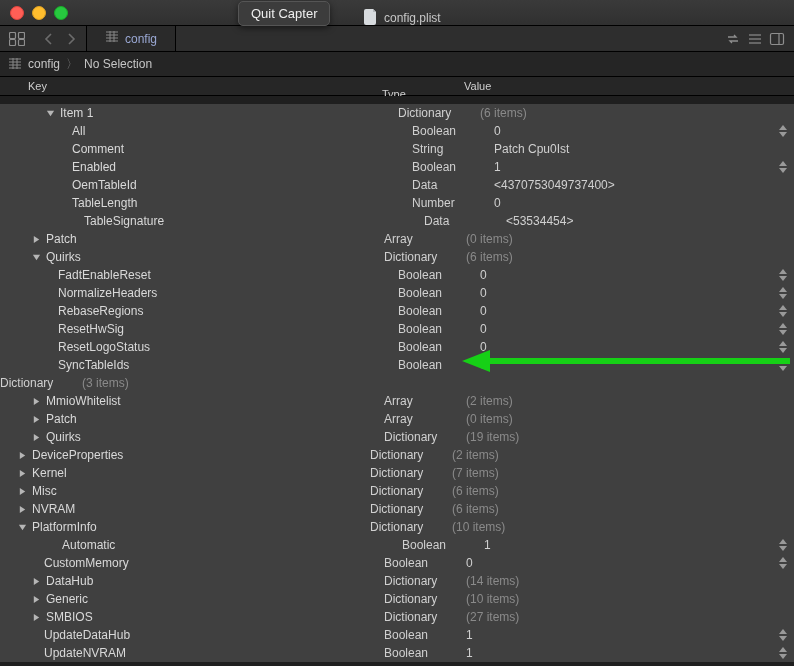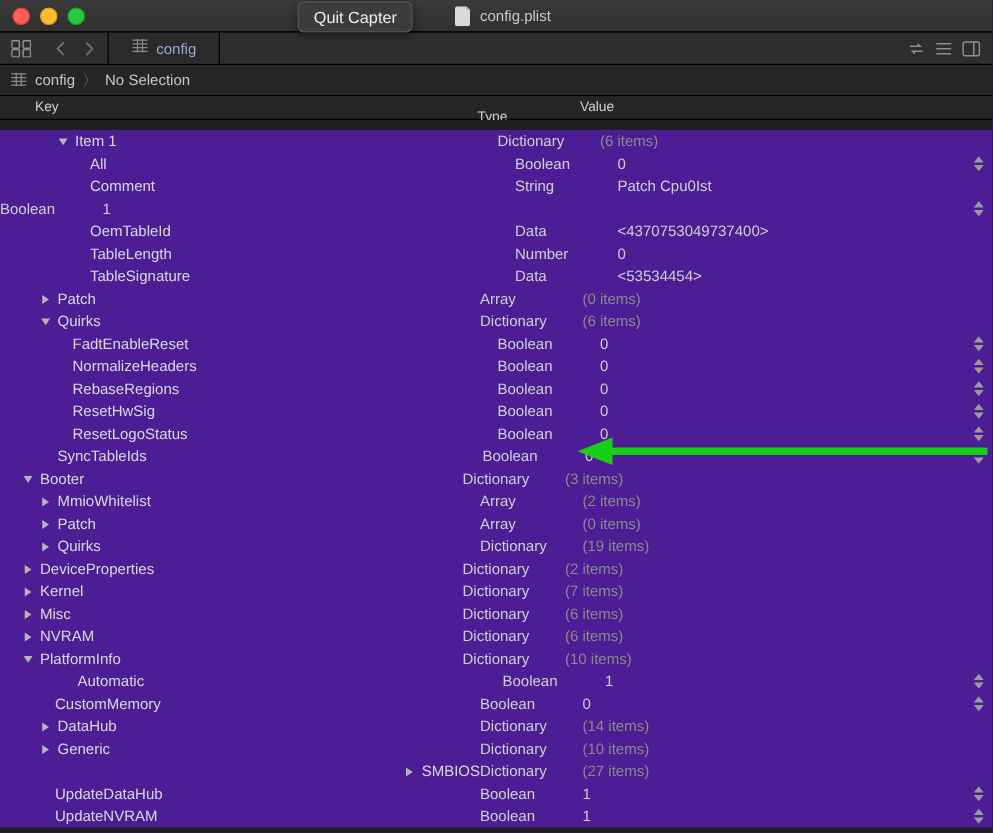--- a/index.html
+++ b/index.html
@@ -39,21 +39,21 @@
   .traffic .close  { background: #ff5f56; border: 1px solid #e0443e; }
   .traffic .min    { background: #ffbd2e; border: 1px solid #dea123; }
   .traffic .max    { background: #27c93f; border: 1px solid #1aab29; }
 
   .tab {
     position: absolute;
     left: 350px;
     top: 0;
     height: 25px;
     display: flex;
-    align-items: center;
+    align-items: flex-end;
     gap: 6px;
     padding: 0 14px;
     color: #c7c7c7;
     font-size: 12px;
     font-weight: 500;
   }
   .doc-icon {
     width: 14px;
     height: 16px;
     display: inline-block;
@@ -171,21 +171,21 @@
     border-bottom: 1px solid #000;
     color: #cfcfcf;
     font-size: 11px;
   }
   .col-head .c-key   { flex: 0 0 354px; padding-left: 28px; }
   .col-head .c-type  { flex: 0 0 82px; margin-top: 15px;  }
   .col-head .c-value { flex: 1 1 auto;  }
 
   
   .tree {
-    background: #4c1d95;
+    background: #404040;
     overflow: hidden;
   }
   .row {
     height: 18px;
     display: flex;
     align-items: center;
     border-bottom: 0;
     position: relative;
   }
   .key-cell {
@@ -386,20 +386,24 @@
     </div>
     <div class="row indent-3">
       <div class="key-cell" style="padding-left: 58px;">
         <span style="display: inline-block; width: 14px;"></span>
         <span>Comment</span>
       </div>
       <div class="type-cell">String</div>
       <div class="val-cell">Patch Cpu0Ist</div>
     </div>
     <div class="row indent-3">
+      <div class="key-cell" style="padding-left: 58px;">
+        <span style="display: inline-block; width: 14px;"></span>
+        <span>Enabled</span>
+      </div>
       <div class="type-cell">Boolean</div>
       <div class="val-cell">1<span class="stepper">
           <svg width="8" height="6" viewBox="0 0 8 6">
             <polygon points="0,5 8,5 4,0" fill="currentColor"></polygon>
           </svg>
           <svg width="8" height="6" viewBox="0 0 8 6">
             <polygon points="0,1 8,1 4,6" fill="currentColor"></polygon>
           </svg>
         </span></div>
     </div>
@@ -413,21 +417,21 @@
     </div>
     <div class="row indent-3">
       <div class="key-cell" style="padding-left: 58px;">
         <span style="display: inline-block; width: 14px;"></span>
         <span>TableLength</span>
       </div>
       <div class="type-cell">Number</div>
       <div class="val-cell">0</div>
     </div>
     <div class="row indent-3">
-      <div class="key-cell" style="padding-left: 58px;">
+      <div class="key-cell" style="padding-left: 58px; margin-left: 12px;">
         <span style="display: inline-block; width: 14px;"></span>
         <span>TableSignature</span>
       </div>
       <div class="type-cell">Data</div>
       <div class="val-cell">&lt;53534454&gt;</div>
     </div>
     <div class="row indent-1">
       <div class="key-cell" style="padding-left: 30px;">
         <span class="disc">
           <svg width="9" height="9" viewBox="0 0 10 10">
@@ -520,134 +524,126 @@
       <div class="val-cell">0<span class="stepper">
           <svg width="8" height="6" viewBox="0 0 8 6">
             <polygon points="0,5 8,5 4,0" fill="currentColor"></polygon>
           </svg>
           <svg width="8" height="6" viewBox="0 0 8 6">
             <polygon points="0,1 8,1 4,6" fill="currentColor"></polygon>
           </svg>
         </span></div>
     </div>
     <div class="row indent-2">
-      <div class="key-cell" style="padding-left: 32px; text-align: right;">
+      <div class="key-cell" style="padding-left: 44px; text-align: right;">
         <span style="display: inline-block; width: 14px;"></span>
         <span>SyncTableIds</span>
       </div>
       <div class="type-cell">Boolean</div>
       <div class="val-cell">0<span class="stepper">
           <svg width="8" height="6" viewBox="0 0 8 6">
             <polygon points="0,5 8,5 4,0" fill="currentColor"></polygon>
           </svg>
           <svg width="8" height="6" viewBox="0 0 8 6">
             <polygon points="0,1 8,1 4,6" fill="currentColor"></polygon>
           </svg>
         </span></div>
+    </div>
+    <div class="row indent-0">
+      <div class="type-cell">Dictionary</div>
+      <div class="val-cell muted">(3 items)</div>
+    </div>
+    <div class="row indent-1">
+      <div class="key-cell" style="padding-left: 30px;">
+        <span class="disc">
+          <svg width="9" height="9" viewBox="0 0 10 10">
+            <polygon points="2,1 8,5 2,9" fill="currentColor"></polygon>
+          </svg>
+        </span>
+        <span>MmioWhitelist</span>
+      </div>
+      <div class="type-cell">Array</div>
+      <div class="val-cell muted">(2 items)</div>
+    </div>
+    <div class="row indent-1">
+      <div class="key-cell" style="padding-left: 30px;">
+        <span class="disc">
+          <svg width="9" height="9" viewBox="0 0 10 10">
+            <polygon points="2,1 8,5 2,9" fill="currentColor"></polygon>
+          </svg>
+        </span>
+        <span>Patch</span>
+      </div>
+      <div class="type-cell">Array</div>
+      <div class="val-cell muted">(0 items)</div>
+    </div>
+    <div class="row indent-1">
+      <div class="key-cell" style="padding-left: 30px;">
+        <span class="disc">
+          <svg width="9" height="9" viewBox="0 0 10 10">
+            <polygon points="2,1 8,5 2,9" fill="currentColor"></polygon>
+          </svg>
+        </span>
+        <span>Quirks</span>
+      </div>
+      <div class="type-cell">Dictionary</div>
+      <div class="val-cell muted">(19 items)</div>
     </div>
     <div class="row indent-0">
       <div class="key-cell" style="padding-left: 16px;">
         <span class="disc">
           <svg width="9" height="9" viewBox="0 0 10 10">
-            <polygon points="1,2 9,2 5,8" fill="currentColor"></polygon>
-          </svg>
-        </span>
-        <span>Booter</span>
-      </div>
-      <div class="type-cell">Dictionary</div>
-      <div class="val-cell muted">(3 items)</div>
-    </div>
-    <div class="row indent-1">
-      <div class="key-cell" style="padding-left: 30px;">
-        <span class="disc">
-          <svg width="9" height="9" viewBox="0 0 10 10">
-            <polygon points="2,1 8,5 2,9" fill="currentColor"></polygon>
-          </svg>
-        </span>
-        <span>MmioWhitelist</span>
-      </div>
-      <div class="type-cell">Array</div>
+            <polygon points="2,1 8,5 2,9" fill="currentColor"></polygon>
+          </svg>
+        </span>
+        <span>DeviceProperties</span>
+      </div>
+      <div class="type-cell">Dictionary</div>
       <div class="val-cell muted">(2 items)</div>
     </div>
-    <div class="row indent-1">
-      <div class="key-cell" style="padding-left: 30px;">
-        <span class="disc">
-          <svg width="9" height="9" viewBox="0 0 10 10">
-            <polygon points="2,1 8,5 2,9" fill="currentColor"></polygon>
-          </svg>
-        </span>
-        <span>Patch</span>
-      </div>
-      <div class="type-cell">Array</div>
-      <div class="val-cell muted">(0 items)</div>
-    </div>
-    <div class="row indent-1">
-      <div class="key-cell" style="padding-left: 30px;">
-        <span class="disc">
-          <svg width="9" height="9" viewBox="0 0 10 10">
-            <polygon points="2,1 8,5 2,9" fill="currentColor"></polygon>
-          </svg>
-        </span>
-        <span>Quirks</span>
-      </div>
-      <div class="type-cell">Dictionary</div>
-      <div class="val-cell muted">(19 items)</div>
+    <div class="row indent-0">
+      <div class="key-cell" style="">
+        <span class="disc">
+          <svg width="9" height="9" viewBox="0 0 10 10">
+            <polygon points="2,1 8,5 2,9" fill="currentColor"></polygon>
+          </svg>
+        </span>
+        <span>Kernel</span>
+      </div>
+      <div class="type-cell">Dictionary</div>
+      <div class="val-cell muted">(7 items)</div>
     </div>
     <div class="row indent-0">
       <div class="key-cell" style="padding-left: 16px;">
         <span class="disc">
           <svg width="9" height="9" viewBox="0 0 10 10">
             <polygon points="2,1 8,5 2,9" fill="currentColor"></polygon>
           </svg>
         </span>
-        <span>DeviceProperties</span>
-      </div>
-      <div class="type-cell">Dictionary</div>
-      <div class="val-cell muted">(2 items)</div>
-    </div>
-    <div class="row indent-0">
-      <div class="key-cell" style="">
-        <span class="disc">
-          <svg width="9" height="9" viewBox="0 0 10 10">
-            <polygon points="2,1 8,5 2,9" fill="currentColor"></polygon>
-          </svg>
-        </span>
-        <span>Kernel</span>
-      </div>
-      <div class="type-cell">Dictionary</div>
-      <div class="val-cell muted">(7 items)</div>
+        <span>Misc</span>
+      </div>
+      <div class="type-cell">Dictionary</div>
+      <div class="val-cell muted">(6 items)</div>
     </div>
     <div class="row indent-0">
       <div class="key-cell" style="padding-left: 16px;">
         <span class="disc">
           <svg width="9" height="9" viewBox="0 0 10 10">
             <polygon points="2,1 8,5 2,9" fill="currentColor"></polygon>
           </svg>
         </span>
-        <span>Misc</span>
+        <span>NVRAM</span>
       </div>
       <div class="type-cell">Dictionary</div>
       <div class="val-cell muted">(6 items)</div>
     </div>
     <div class="row indent-0">
       <div class="key-cell" style="padding-left: 16px;">
         <span class="disc">
           <svg width="9" height="9" viewBox="0 0 10 10">
-            <polygon points="2,1 8,5 2,9" fill="currentColor"></polygon>
-          </svg>
-        </span>
-        <span>NVRAM</span>
-      </div>
-      <div class="type-cell">Dictionary</div>
-      <div class="val-cell muted">(6 items)</div>
-    </div>
-    <div class="row indent-0">
-      <div class="key-cell" style="padding-left: 16px;">
-        <span class="disc">
-          <svg width="9" height="9" viewBox="0 0 10 10">
             <polygon points="1,2 9,2 5,8" fill="currentColor"></polygon>
           </svg>
         </span>
         <span>PlatformInfo</span>
       </div>
       <div class="type-cell">Dictionary</div>
       <div class="val-cell muted">(10 items)</div>
     </div>
     <div class="row indent-1">
       <div class="key-cell" style="padding-left: 48px;">
@@ -697,21 +693,21 @@
           <svg width="9" height="9" viewBox="0 0 10 10">
             <polygon points="2,1 8,5 2,9" fill="currentColor"></polygon>
           </svg>
         </span>
         <span>Generic</span>
       </div>
       <div class="type-cell">Dictionary</div>
       <div class="val-cell muted">(10 items)</div>
     </div>
     <div class="row indent-1">
-      <div class="key-cell" style="padding-left: 30px; justify-content: flex-end;">
+      <div class="key-cell" style="padding-left: 30px;">
         <span class="disc">
           <svg width="9" height="9" viewBox="0 0 10 10">
             <polygon points="2,1 8,5 2,9" fill="currentColor"></polygon>
           </svg>
         </span>
         <span>SMBIOS</span>
       </div>
       <div class="type-cell">Dictionary</div>
       <div class="val-cell muted">(27 items)</div>
     </div>

